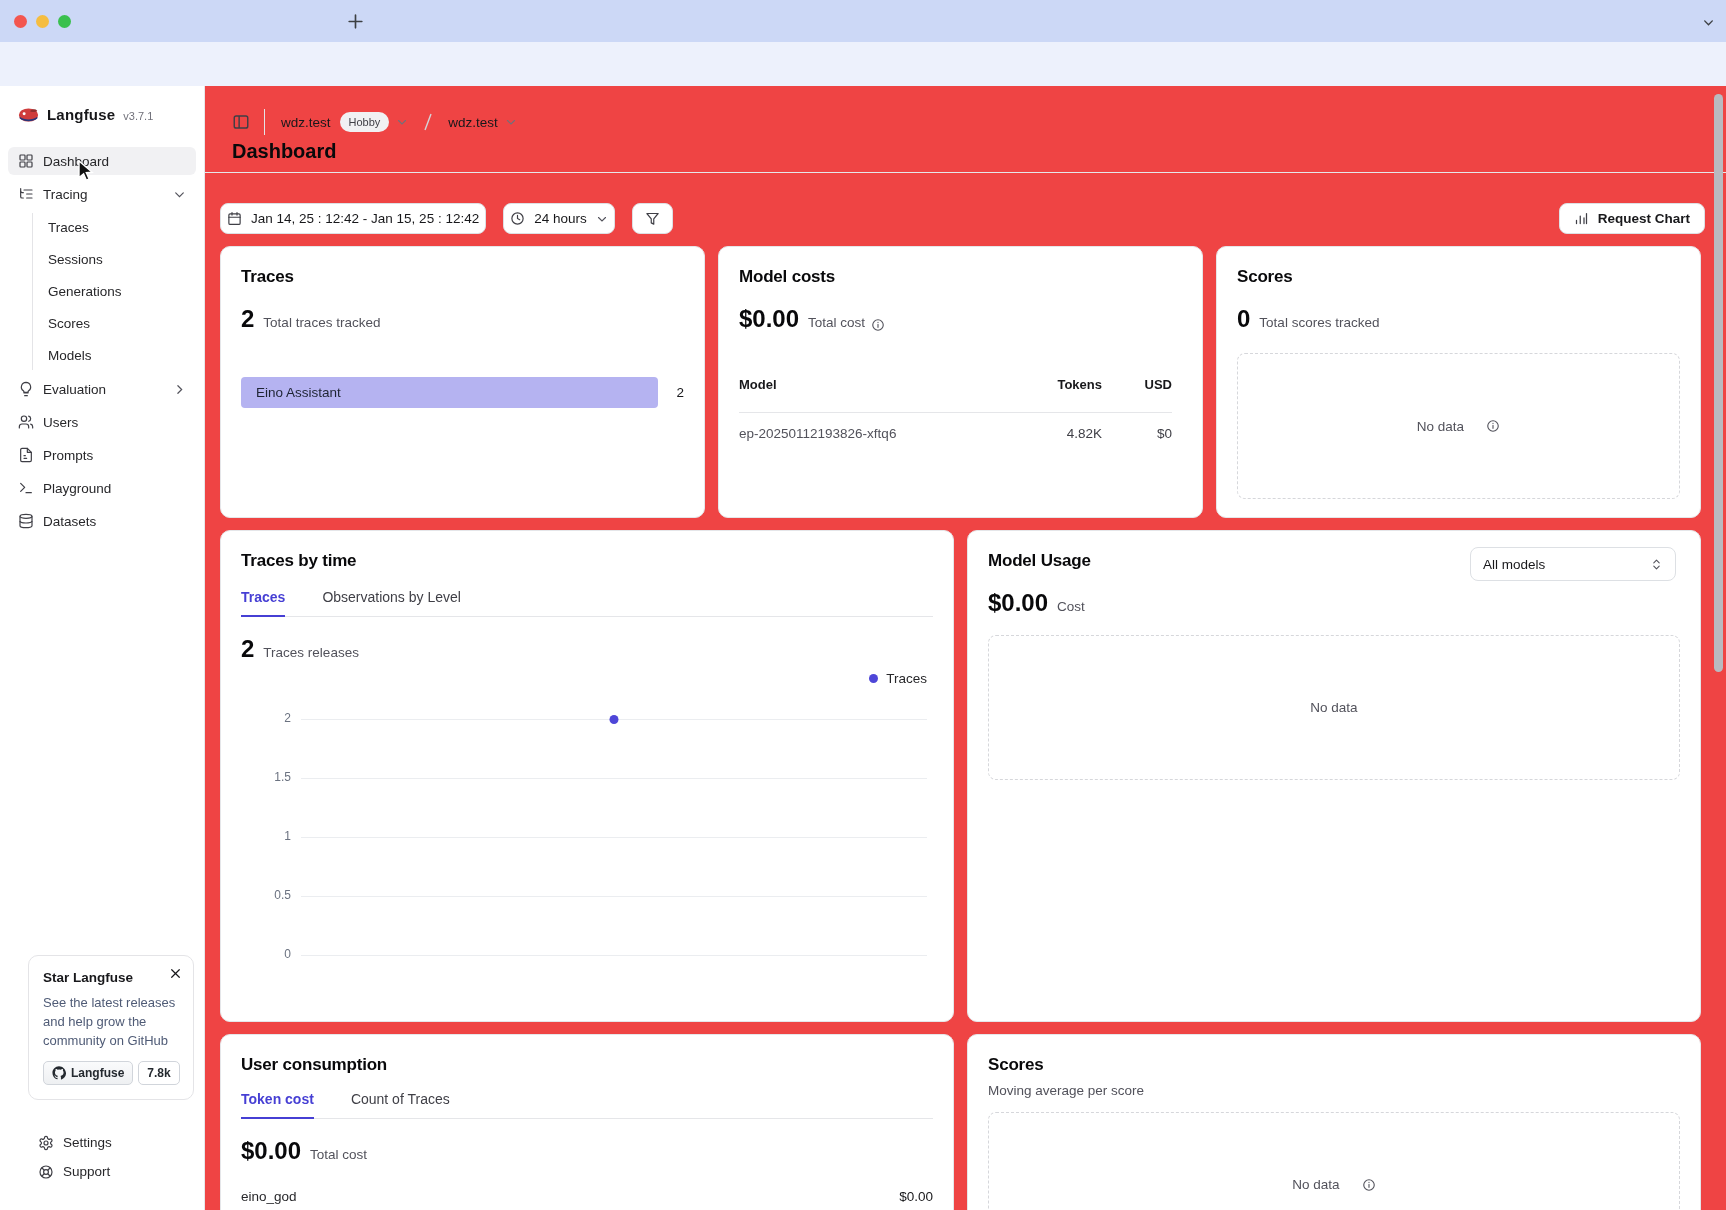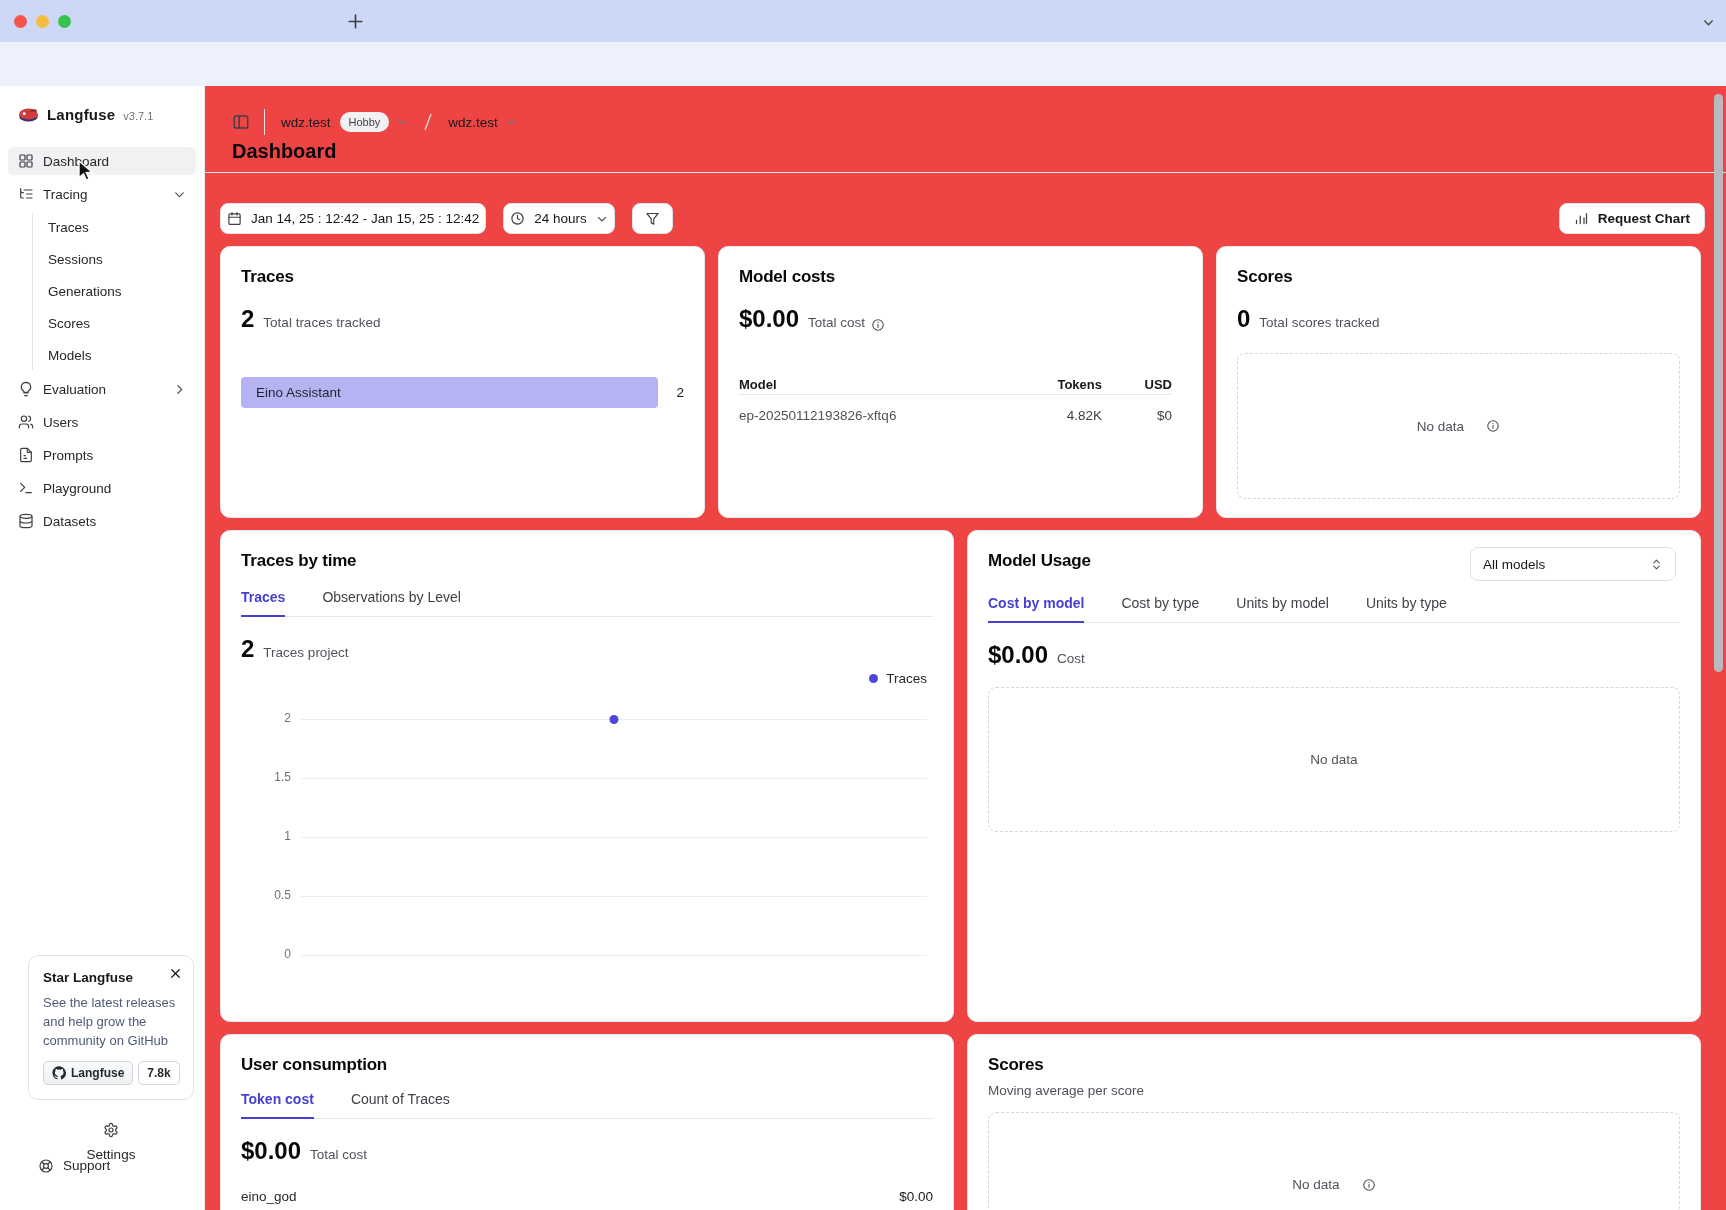--- a/index.html
+++ b/index.html
@@ -41,21 +41,21 @@
   .icon { color:#3f3f46; flex:0 0 auto; }
   .side-footer { position:absolute; left:28px; right:10px; top:869px; }
   .star-card { border:1px solid #e4e4e7; border-radius:10px; padding:14px; position:relative; }
   .star-title { font-size:13.5px; font-weight:700; color:#18181b; }
   .star-close { position:absolute; right:11px; top:11px; color:#18181b; }
   .star-body { margin-top:8px; font-size:13px; line-height:19px; color:#4f5b76; }
   .star-btns { margin-top:11px; display:flex; align-items:center; }
   .gh-badge { display:flex; align-items:center; gap:5px; height:24px; padding:0 8px; border:1px solid #d1d5db; border-radius:5px; background:linear-gradient(#fafbfc,#eef0f2); font-size:12px; font-weight:700; color:#24292f; }
   .gh-count { height:24px; display:flex; align-items:center; padding:0 8px; border:1px solid #d1d5db; border-radius:5px; margin-left:5px; font-size:12px; font-weight:700; color:#24292f; background:#fff; }
   .footer-item { height:29px; display:flex; align-items:center; gap:9px; padding:0 10px; font-size:13.5px; color:#27272a; }
-  .footer-item.first { margin-top:22px;flex-direction:column; }
+  .footer-item.first { margin-top:28px; }
 
   
   .main { position:absolute; left:205px; top:86px; width:1521px; height:1124px; background:#ef4444; }
   .topbar { position:absolute; left:27px; top:22px; height:28px; display:flex; align-items:center; }
   .tb-sep { width:1px; height:26px; background:#e4e4e7; margin:0 16px 0 14px; }
   .crumb { font-size:13.5px; font-weight:500; color:#18181b; }
   .plan-badge { margin-left:9px; height:20px; padding:0 9px; border-radius:10px; background:#f1f1f3; font-size:11px; color:#3f3f46; display:flex; align-items:center; }
   .crumb-chev { margin-left:7px; color:#71717a; }
   .crumb-slash { margin:0 12px; color:#cfd2d8; }
   .page-title { position:absolute; left:27px; top:54px; font-size:20px; font-weight:700; color:#09090b; }
@@ -75,21 +75,21 @@
   .metric { display:flex; align-items:baseline; gap:9px; margin-top:18px; }
   .metric-value { font-size:24px; font-weight:700; color:#09090b; }
   .metric-caption { font-size:13.5px; color:#52525b; display:flex; align-items:center; gap:6px; }
   .info-ic { color:#52525b; position:relative; top:2px; }
 
   .bar-row { display:flex; align-items:center; gap:18px; margin-top:44px; }
   .tbar { flex:1; height:31px; background:#b5b3f1; border-radius:4px; display:flex; align-items:center; padding:0 15px; font-size:13.5px; color:#1e2433; }
   .bar-val { font-size:13.5px; color:#18181b; }
 
   .mc-table { margin-top:44px; padding-right:10px; }
-  .mc-head { display:flex; font-size:13px; font-weight:700; color:#18181b; padding-bottom:2px; border-bottom:1px solid #e5e6e9; }
+  .mc-head { display:flex; font-size:13px; font-weight:700; color:#18181b; padding-bottom:20px; border-bottom:1px solid #e5e6e9; }
   .mc-row { display:flex; font-size:13.5px; color:#52525b; padding-top:13px; }
   .mc-c1 { flex:1; }
   .mc-c2 { width:95px; text-align:right; }
   .mc-c3 { width:70px; text-align:right; }
 
   .empty-box { border:1px dashed #d6d7db; border-radius:8px; display:flex; align-items:center; justify-content:center; gap:22px; font-size:13.5px; color:#52525b; }
   .eb-scores { margin-top:20px; height:146px; }
   .eb-usage { margin-top:18px; height:145px; }
   .eb-bottom { margin-top:14px; height:145px; }
 
@@ -462,21 +462,21 @@
 
   <div class="row row2">
     <div class="card">
       <div class="card-title">Traces by time</div>
       <div class="tabs">
         <span class="tab-item active">Traces</span>
         <span class="tab-item">Observations by Level</span>
       </div>
       <div class="metric">
         <span class="metric-value">2</span>
-        <span class="metric-caption">Traces project</span>
+        <span class="metric-caption">Traces releases</span>
       </div>
       <div class="legend-row">
         <span class="legend-dot"></span>
         <span>Traces</span>
       </div>
       <div class="chart" id="traces-chart">
           <div class="gridline" style="top: 31px;"></div>
           <div class="ytick" style="top: 23px;">2</div>
           <div class="gridline" style="top: 90px;"></div>
           <div class="ytick" style="top: 82px;">1.5</div>
@@ -493,26 +493,20 @@
     <div class="card">
       <div class="card-title">Model Usage</div>
       <div class="model-select">
         <span>All models</span>
         <span class="chev">
           <svg width="13" height="13" viewBox="0 0 24 24" fill="none" stroke="#52525b" stroke-width="2" stroke-linecap="round" stroke-linejoin="round">
               <path d="M7 9l5-5 5 5M7 15l5 5 5-5"></path>
             </svg>
         </span>
       </div>
-      <div class="tabs mt24">
-        <span class="tab-item active">Cost by model</span>
-        <span class="tab-item">Cost by type</span>
-        <span class="tab-item">Units by model</span>
-        <span class="tab-item">Units by type</span>
-      </div>
       <div class="metric">
         <span class="metric-value">$0.00</span>
         <span class="metric-caption">Cost</span>
       </div>
       <div class="empty-box eb-usage">
         <span>No data</span>
       </div>
     </div>
   </div>
 

